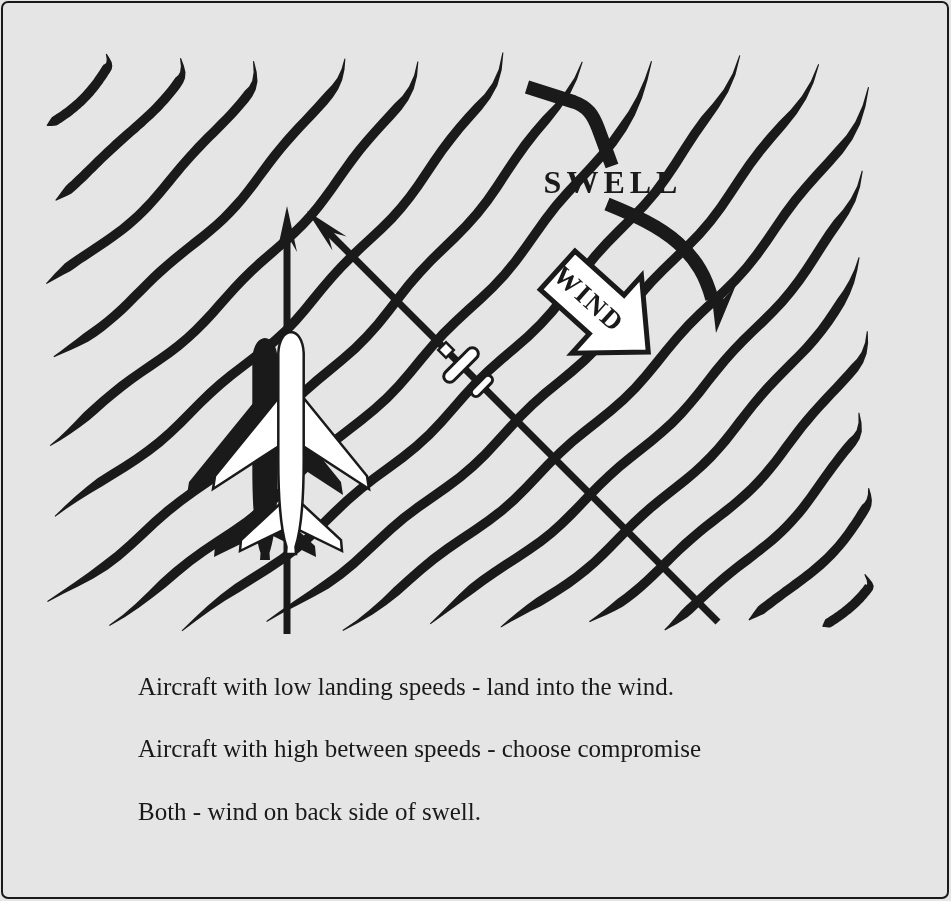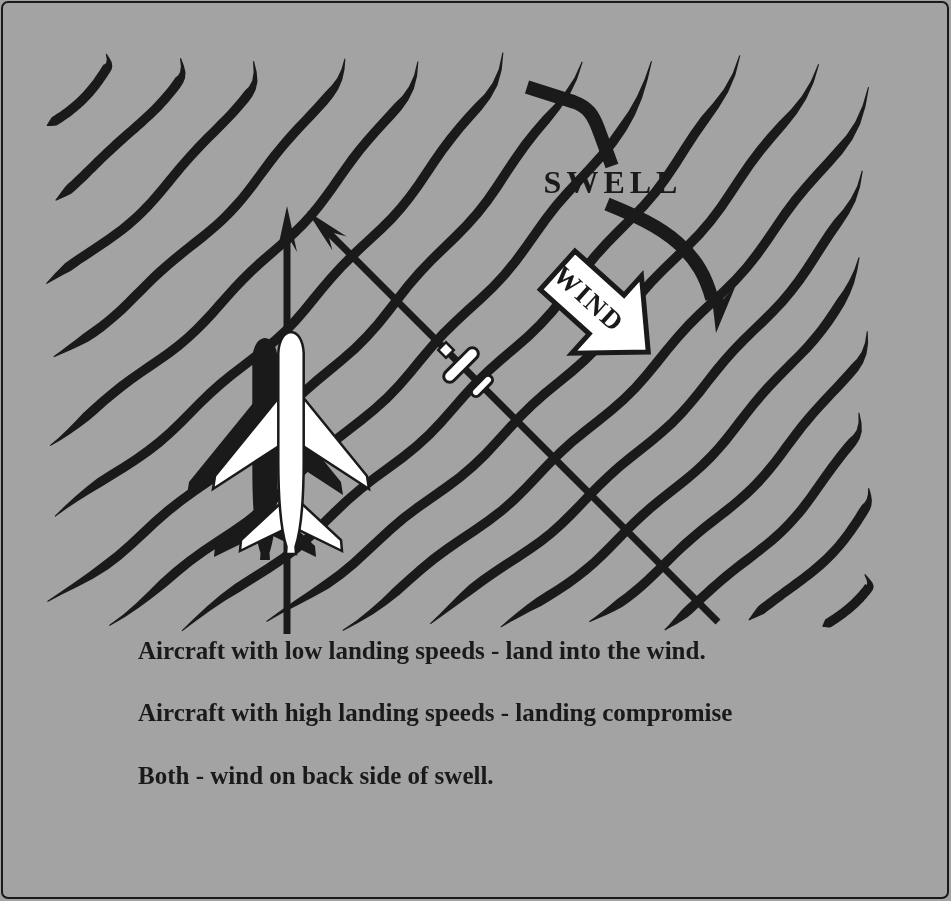--- a/index.html
+++ b/index.html
@@ -1,33 +1,33 @@
 <!DOCTYPE html>
 <html><head>
 <meta charset="utf-8">
 <style>
   html,body{margin:0;padding:0;background:#ffffff;}
   #canvas{
     position:relative;
     width:951px;height:901px;
-    background:#a3a3a3;
+    background:#e5e5e5;
     font-family:"Liberation Serif","DejaVu Serif",serif;
     overflow:hidden;
   }
   #frame{
     position:absolute;left:1px;top:1px;right:2px;bottom:2px;
     border:2px solid #1a1a1a;border-radius:7px;
     pointer-events:none;
   }
   #diagram-svg{position:absolute;left:0;top:0;}
   .ink{fill:#1a1a1a;}
   .stroke-ink{stroke:#1a1a1a;}
   .captions{
-    position:absolute;left:138px;top:636px;width:700px;
-    color:#1a1a1a;font-size:25px;font-weight:bold;line-height:30px;
+    position:absolute;left:138px;top:672px;width:700px;
+    color:#1a1a1a;font-size:25px;font-weight:normal;line-height:30px;
   }
   .captions p{margin:0;}
   .cap-2{margin-top:32px !important;}
   .cap-3{margin-top:33px !important;}
   .cap-cont{display:block;margin-left:38px;}
   .svg-label{
     font-family:"Liberation Serif","DejaVu Serif",serif;
     font-weight:bold;fill:#1a1a1a;
   }
 </style>
@@ -103,19 +103,19 @@
       <polygon points="282,502 241,540 240,551 283,530" fill="#ffffff" class="stroke-ink" stroke-width="2.5"></polygon>
       <path fill="#ffffff" class="stroke-ink" stroke-width="2.5" d="M 291 332 C 284 332.5 279 340 278.3 353 L 278.3 460
         C 278.3 505 281 530 286.5 547 L 286 554 L 296 554 L 295.5 547
         C 301 530 303.7 505 303.7 460 L 303.7 353 C 303 340 298 332.5 291 332 Z"></path>
     </g>
   </svg>
 
   <div class="captions">
     <p>Aircraft with low landing speeds - land into the wind.</p>
     <p class="cap-2">
-      <span>Aircraft with high landing speeds - landing compromise</span>
+      <span>Aircraft with high between speeds - choose compromise</span>
     </p>
     <p class="cap-3">Both - wind on back side of swell.</p>
   </div>
 
   <div id="frame"></div>
 </div>
 
 </body></html>

